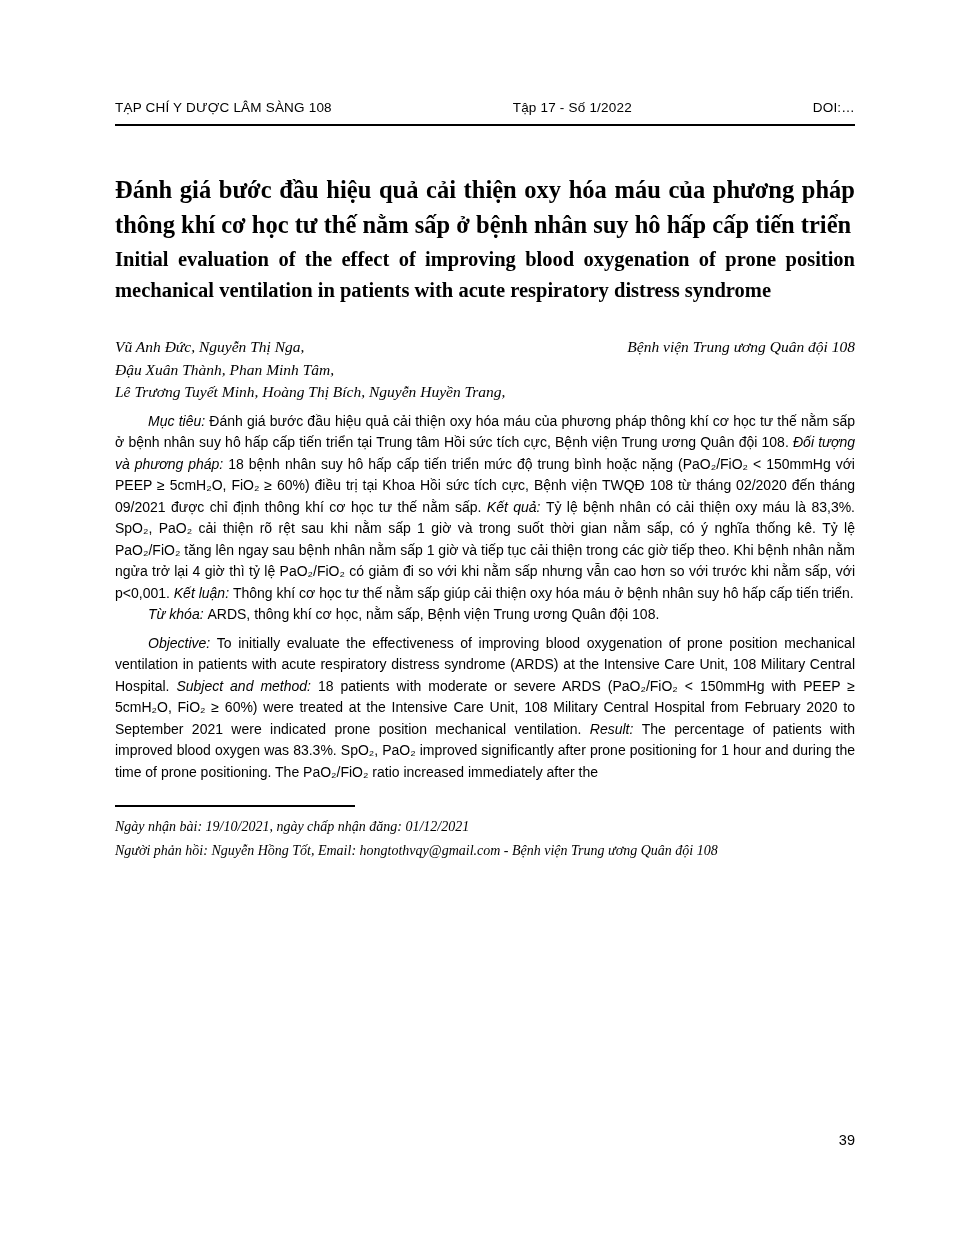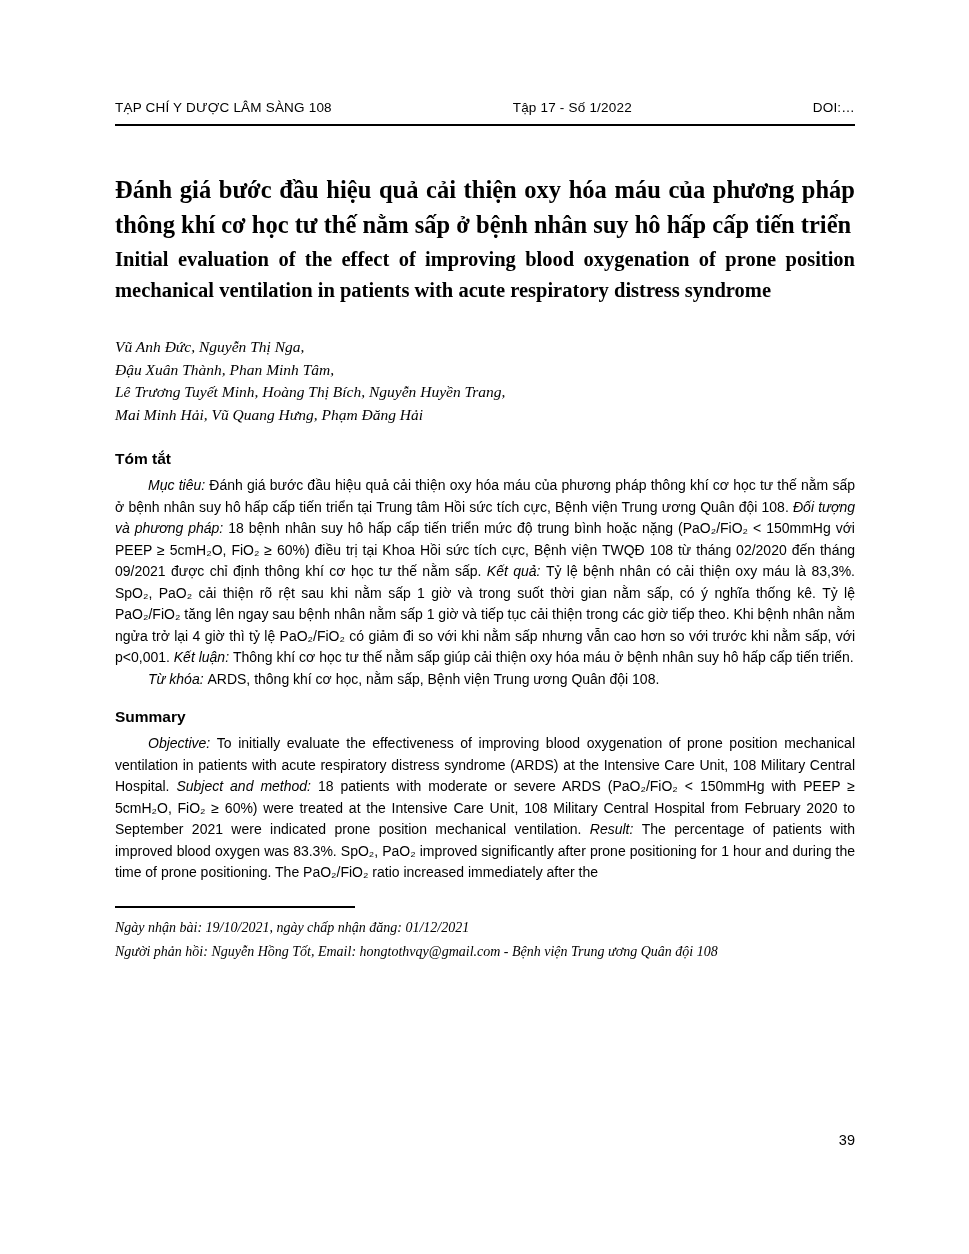--- a/index.html
+++ b/index.html
@@ -100,33 +100,31 @@
       <span class="rh-right">DOI:…</span>
     </div>
 
     <div class="head-rule"></div>
 
     <h1 class="title-vi">Đánh giá bước đầu hiệu quả cải thiện oxy hóa máu của phương pháp thông khí cơ học tư thế nằm sấp ở bệnh nhân suy hô hấp cấp tiến triển</h1>
 
     <h2 class="title-en">Initial evaluation of the effect of improving blood oxygenation of prone position mechanical ventilation in patients with acute respiratory distress syndrome</h2>
 
     <div class="authors">
+      <div class="affiliation">Bệnh viện Trung ương Quân đội 108</div>
       <div class="author-line">Vũ Anh Đức, Nguyễn Thị Nga,</div>
       <div class="author-line">Đậu Xuân Thành, Phan Minh Tâm,</div>
       <div class="author-line">Lê Trương Tuyết Minh, Hoàng Thị Bích, Nguyễn Huyền Trang,</div>
-      <div class="author-line">Mai Minh Hải, Vũ Quang Hưng, Phạm Đăng Hải</div>
     </div>
 
-    <h3 class="sec-head">Tóm tắt</h3>
 
     <p class="body-par"><span style="font-style: italic;">Mục tiêu: </span><span>Đánh giá bước đầu hiệu quả cải thiện oxy hóa máu của phương pháp thông khí cơ học tư thế nằm sấp ở bệnh nhân suy hô hấp cấp tiến triển tại Trung tâm Hồi sức tích cực, Bệnh viện Trung ương Quân đội 108. </span><span style="font-style: italic;">Đối tượng và phương pháp: </span><span>18 bệnh nhân suy hô hấp cấp tiến triển mức độ trung bình hoặc nặng (PaO₂/FiO₂ &lt; 150mmHg với PEEP ≥ 5cmH₂O, FiO₂ ≥ 60%) điều trị tại Khoa Hồi sức tích cực, Bệnh viện TWQĐ 108 từ tháng 02/2020 đến tháng 09/2021 được chỉ định thông khí cơ học tư thế nằm sấp. </span><span style="font-style: italic;">Kết quả: </span><span>Tỷ lệ bệnh nhân có cải thiện oxy máu là 83,3%. SpO₂, PaO₂ cải thiện rõ rệt sau khi nằm sấp 1 giờ và trong suốt thời gian nằm sấp, có ý nghĩa thống kê. Tỷ lệ PaO₂/FiO₂ tăng lên ngay sau bệnh nhân nằm sấp 1 giờ và tiếp tục cải thiện trong các giờ tiếp theo. Khi bệnh nhân nằm ngửa trở lại 4 giờ thì tỷ lệ PaO₂/FiO₂ có giảm đi so với khi nằm sấp nhưng vẫn cao hơn so với trước khi nằm sấp, với p&lt;0,001. </span><span style="font-style: italic;">Kết luận: </span><span>Thông khí cơ học tư thế nằm sấp giúp cải thiện oxy hóa máu ở bệnh nhân suy hô hấp cấp tiến triển.</span></p>
 
     <p class="body-par keywords"><span style="font-style: italic;">Từ khóa: </span><span>ARDS, thông khí cơ học, nằm sấp, Bệnh viện Trung ương Quân đội 108.</span></p>
 
-    <h3 class="sec-head summary-head">Summary</h3>
 
     <p class="body-par"><span style="font-style: italic;">Objective: </span><span>To initially evaluate the effectiveness of improving blood oxygenation of prone position mechanical ventilation in patients with acute respiratory distress syndrome (ARDS) at the Intensive Care Unit, 108 Military Central Hospital. </span><span style="font-style: italic;">Subject and method: </span><span>18 patients with moderate or severe ARDS (PaO₂/FiO₂ &lt; 150mmHg with PEEP ≥ 5cmH₂O, FiO₂ ≥ 60%) were treated at the Intensive Care Unit, 108 Military Central Hospital from February 2020 to September 2021 were indicated prone position mechanical ventilation. </span><span style="font-style: italic;">Result: </span><span>The percentage of patients with improved blood oxygen was 83.3%. SpO₂, PaO₂ improved significantly after prone positioning for 1 hour and during the time of prone positioning. The PaO₂/FiO₂ ratio increased immediately after the</span></p>
 
     <div class="foot-rule"></div>
 
     <div class="footnote first">Ngày nhận bài: 19/10/2021, ngày chấp nhận đăng: 01/12/2021</div>
     <div class="footnote">Người phản hồi: Nguyễn Hồng Tốt, Email: hongtothvqy@gmail.com - Bệnh viện Trung ương Quân đội 108</div>
 
   </div>
 

